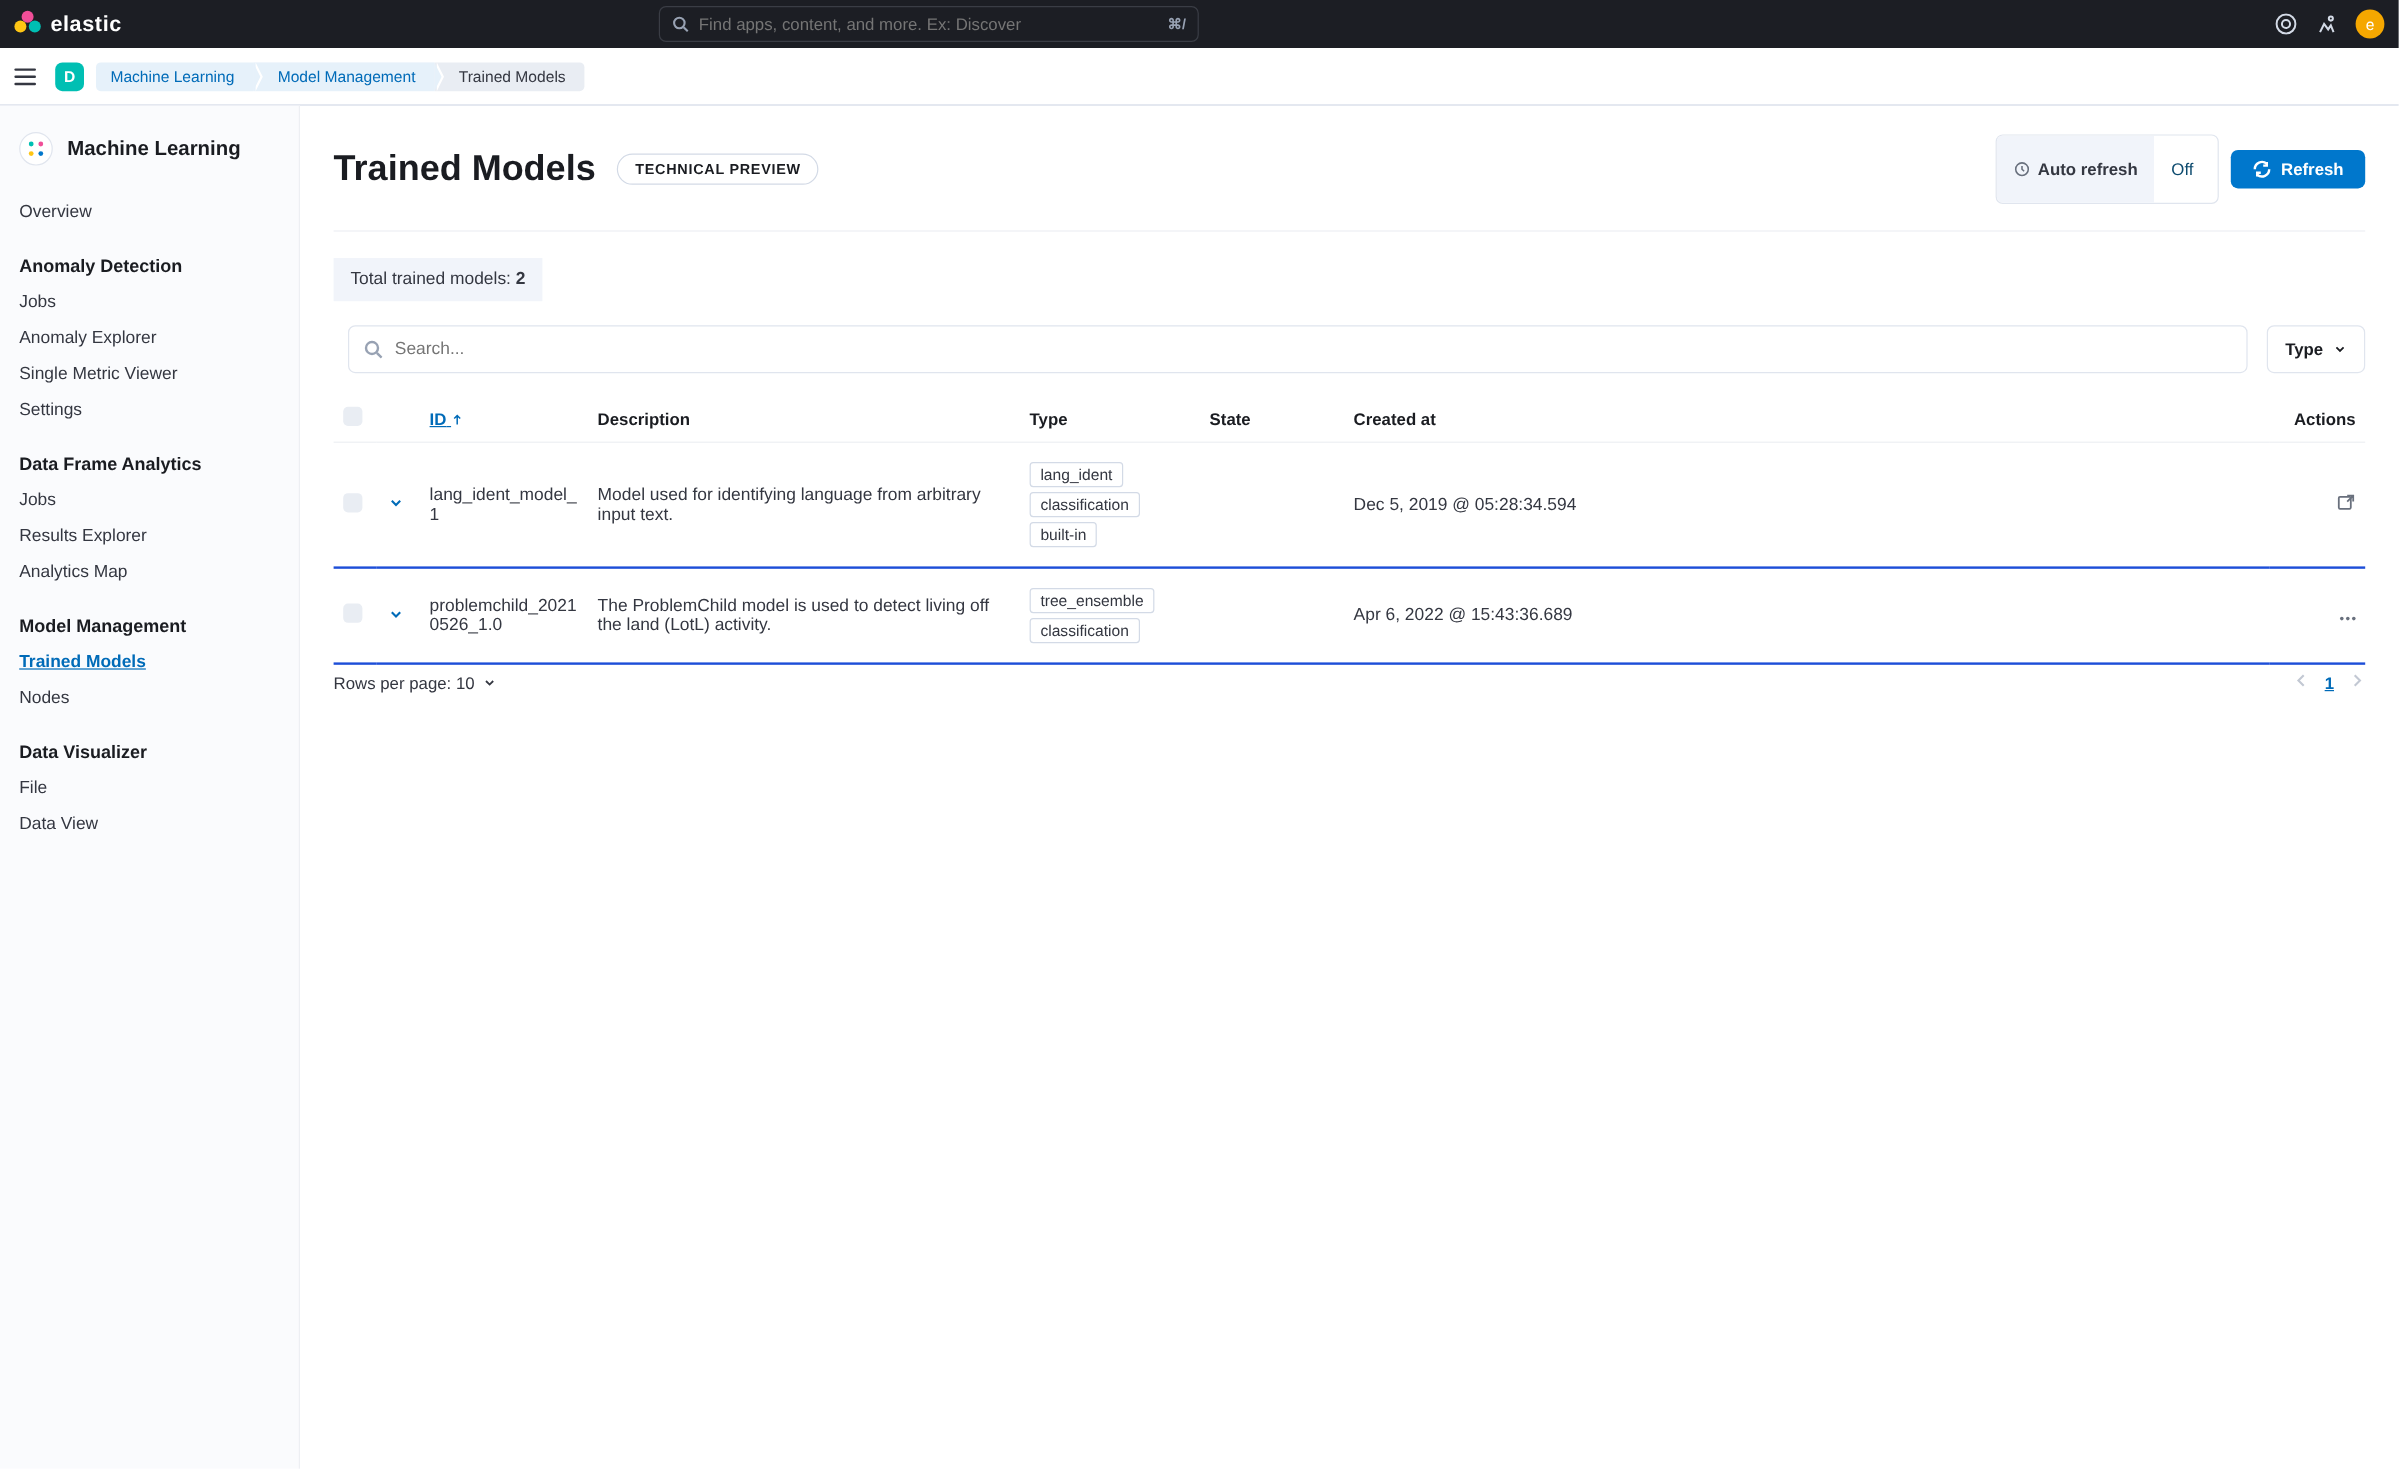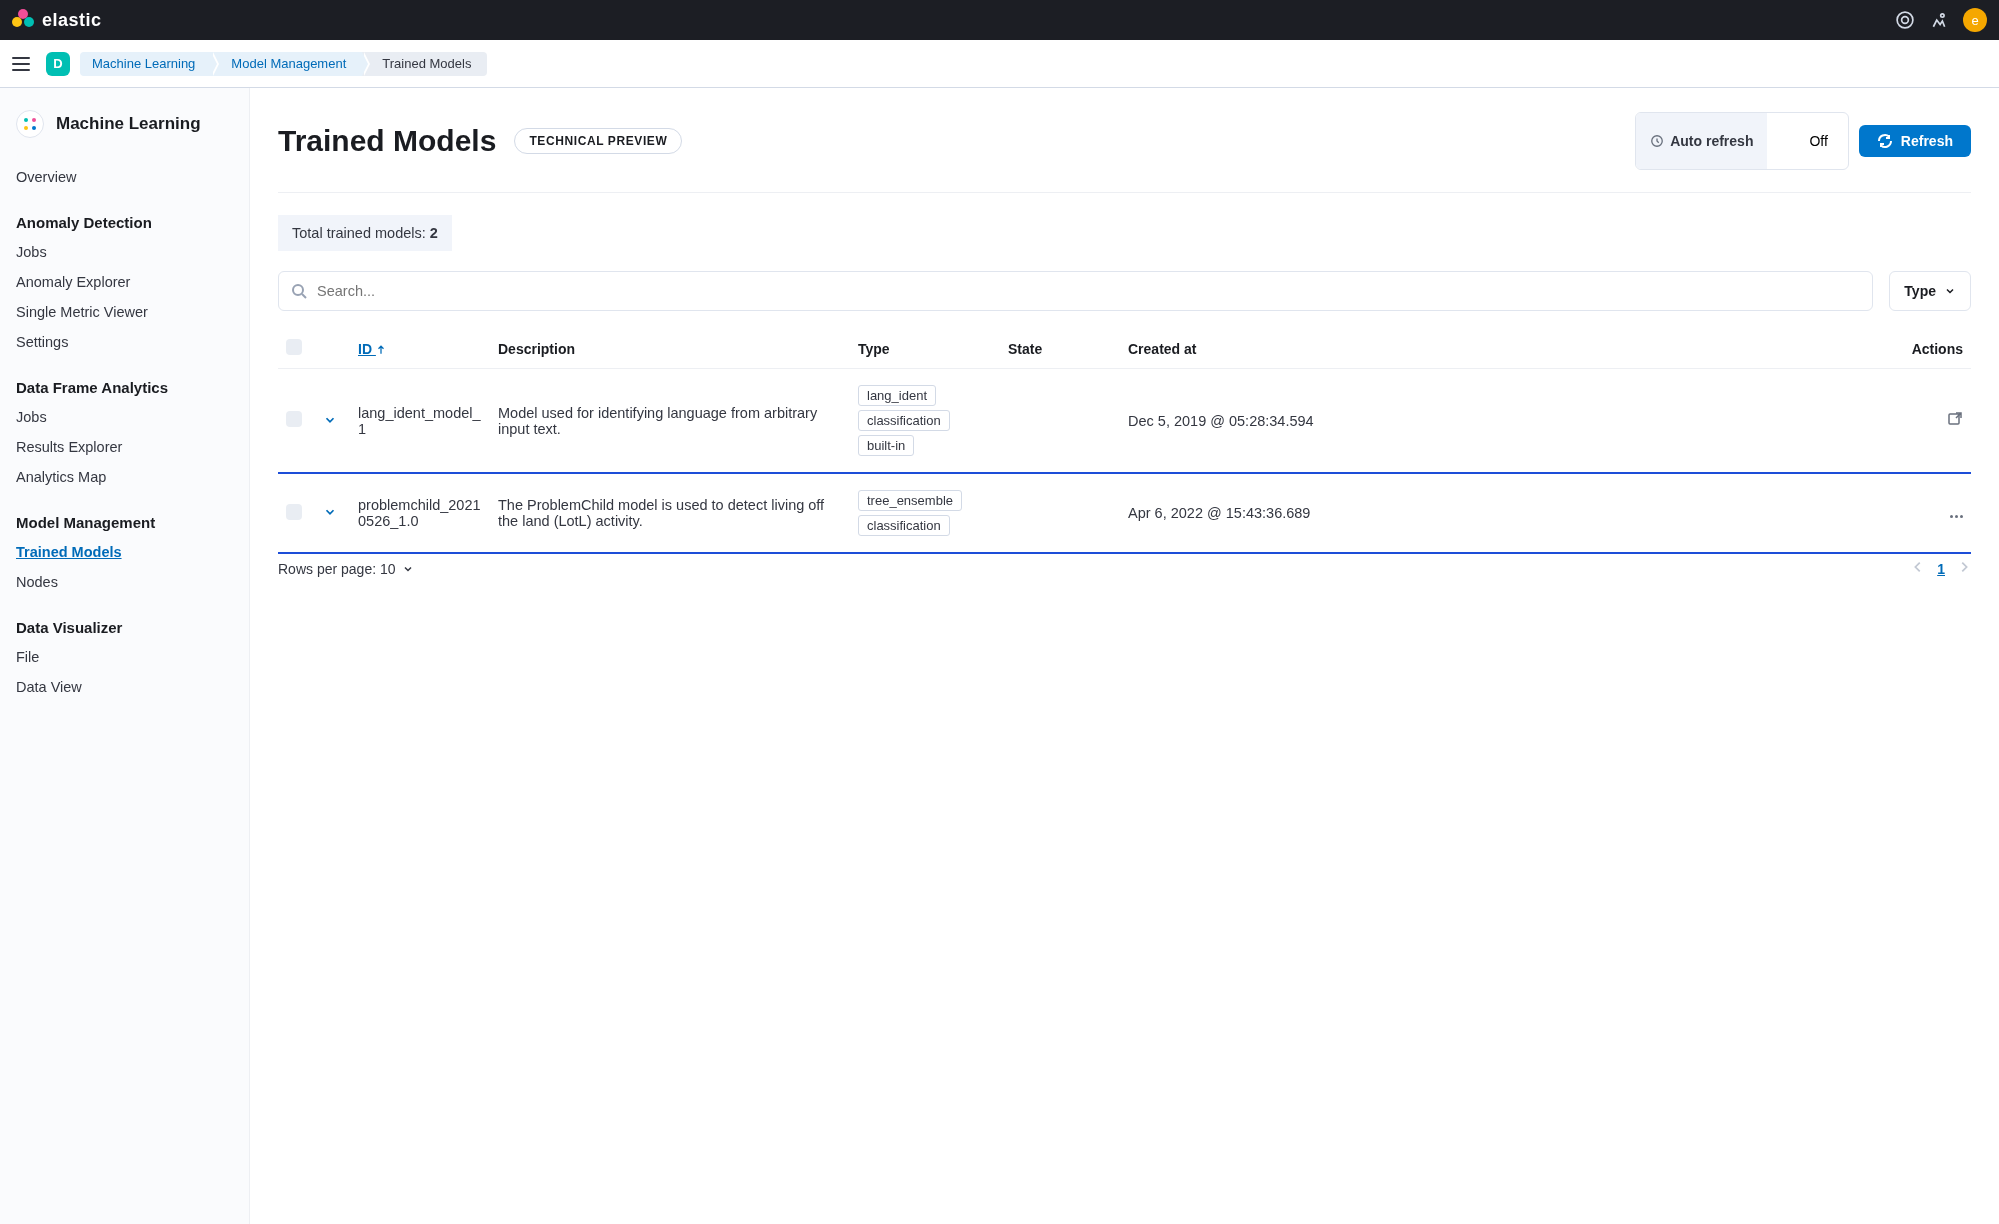--- a/index.html
+++ b/index.html
@@ -45,30 +45,30 @@
 .side-heading { font-weight: 700; font-size: 15px; margin-top: 22px; margin-bottom: 6px; color: #1a1c21; }
 
 
 .main { flex: 1; padding: 24px 28px; }
 .page-header { display: flex; align-items: center; gap: 18px; }
 .page-title { font-size: 30px; font-weight: 700; }
 .tech-badge { border: 1px solid #d3dae6; border-radius: 18px; padding: 5px 14px; font-size: 12px; font-weight: 700; letter-spacing: 0.6px; }
 .header-controls { margin-left: auto; display: flex; align-items: center; gap: 10px; }
 .auto-refresh-wrap { display: flex; align-items: center; border: 1px solid #e0e5ee; border-radius: 6px; height: 58px; overflow: hidden; }
 .auto-refresh-btn { background: #f1f4fa; padding: 0 14px; height: 100%; display: flex; align-items: center; gap: 6px; font-weight: 600; color: #343741; cursor: pointer; }
-.auto-refresh-val { padding: 0 20px 0 14px; color: #000000; font-size: 14px; margin-left: 28px; }
+.auto-refresh-val { padding: 0 20px 0 14px; color: #0c4a6e; font-size: 14px; }
 .refresh-btn { background: #0077cc; color: #fff; border: none; border-radius: 6px; height: 32px; padding: 0 18px; display: flex; align-items: center; gap: 8px; font-weight: 600; font-size: 14px; cursor: pointer; }
 .refresh-btn svg { width: 16px; height: 16px; }
 
 .divider { border-top: 1px solid #edeff3; margin: 22px 0; }
 
 .count-badge { display: inline-block; background: #f1f4fa; padding: 10px 14px; font-size: 14.5px; color: #343741; border-radius: 0; }
 .count-badge b { font-weight: 700; }
 
-.search-row { display: flex; gap: 16px; margin-top: 20px; }
+.search-row { display: flex; gap: 16px; margin-top: 20px; margin-left: 12px; }
 .search-box { flex: 1; border: 1px solid #e0e5ee; border-radius: 6px; height: 40px; display: flex; align-items: center; padding: 0 12px; gap: 10px; color: #98a2b3; }
 .search-box input { flex: 1; border: none; outline: none; font-size: 14.5px; background: transparent; }
 .type-filter { border: 1px solid #e0e5ee; border-radius: 6px; height: 40px; padding: 0 14px; display: flex; align-items: center; gap: 8px; font-weight: 600; cursor: pointer; }
 
 
 .table { width: 100%; margin-top: 18px; border-collapse: collapse; }
 .table th { text-align: left; font-weight: 600; font-size: 14px; padding: 10px 8px; border-bottom: 1px solid #edeff3; color: #1a1c21; }
 .table th.sortable { color: #006bb8; cursor: pointer; text-decoration: underline; }
 .table th.right { text-align: right; }
 .table td { padding: 14px 8px; border-bottom: 2px solid #1d4ed8; vertical-align: middle; font-size: 14.5px; color: #343741; }
@@ -99,20 +99,28 @@
 <body>
 
 <div class="global-header">
   <div class="logo-wrap">
     <div class="logo-cluster">
       <div class="c c1"></div>
         <div class="c c2"></div>
         <div class="c c3"></div>
     </div>
     <span class="logo-text">elastic</span>
+  </div>
+  <div class="header-search">
+    <svg width="14" height="14" viewBox="0 0 16 16" fill="none" stroke="currentColor" stroke-width="2">
+        <circle cx="7" cy="7" r="5"></circle>
+        <path d="M11 11l4 4"></path>
+      </svg>
+    <input placeholder="Find apps, content, and more. Ex: Discover" style="">
+    <span class="kbd">⌘/</span>
   </div>
   <div class="header-right">
     <div class="header-icon">
       <svg width="18" height="18" viewBox="0 0 16 16" fill="none" stroke="currentColor" stroke-width="1.5">
           <circle cx="8" cy="8" r="7"></circle>
           <circle cx="8" cy="8" r="3"></circle>
         </svg>
     </div>
     <div class="header-icon">
       <svg width="18" height="18" viewBox="0 0 16 16" fill="none" stroke="currentColor" stroke-width="1.5">

